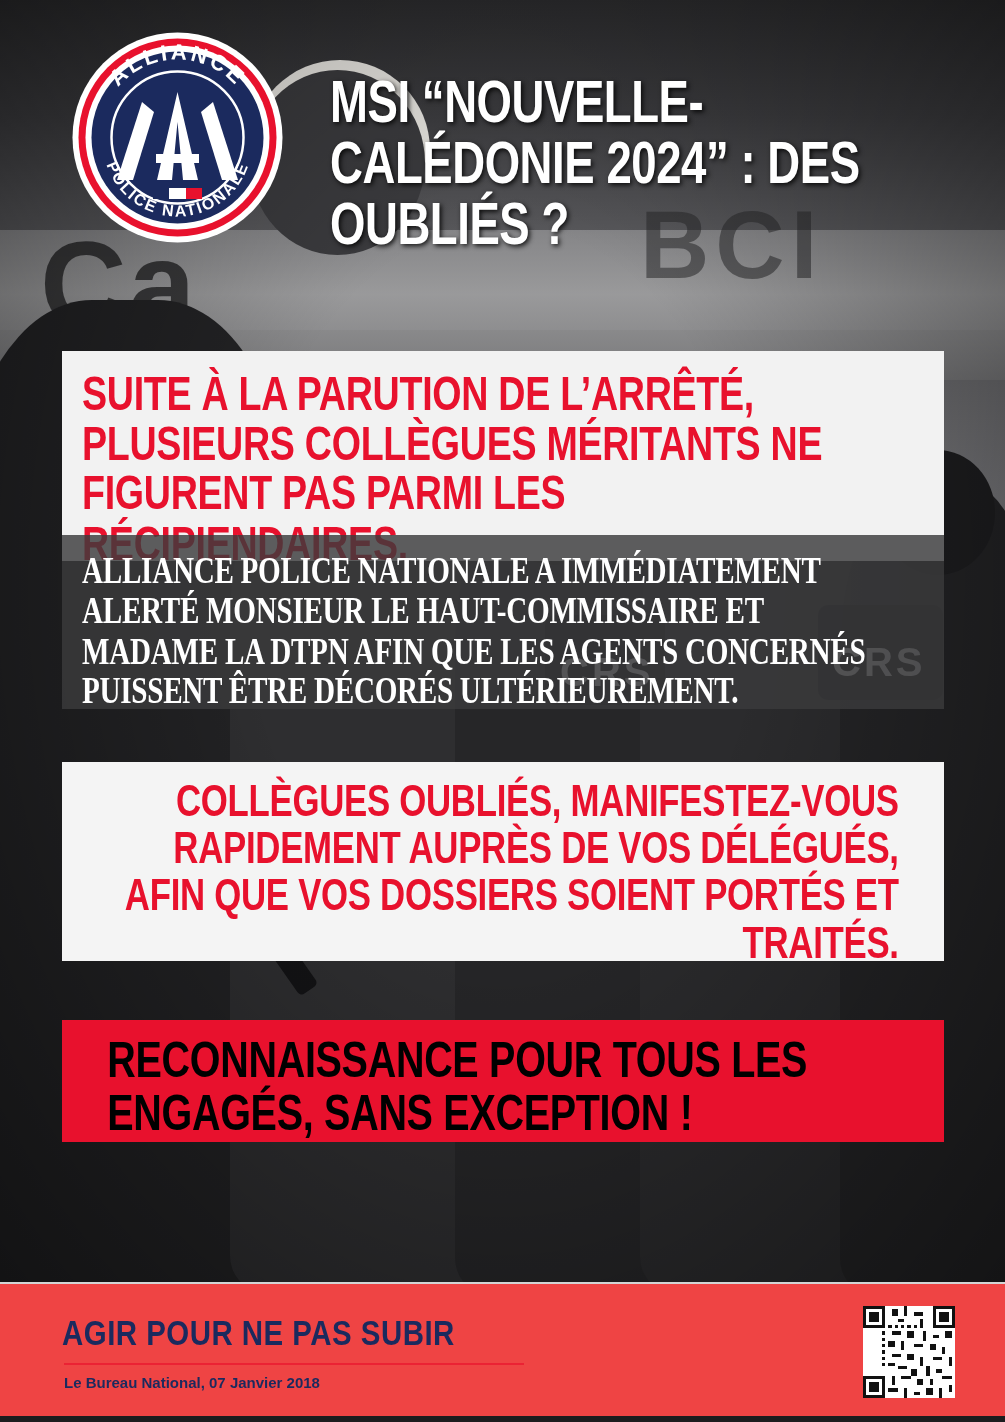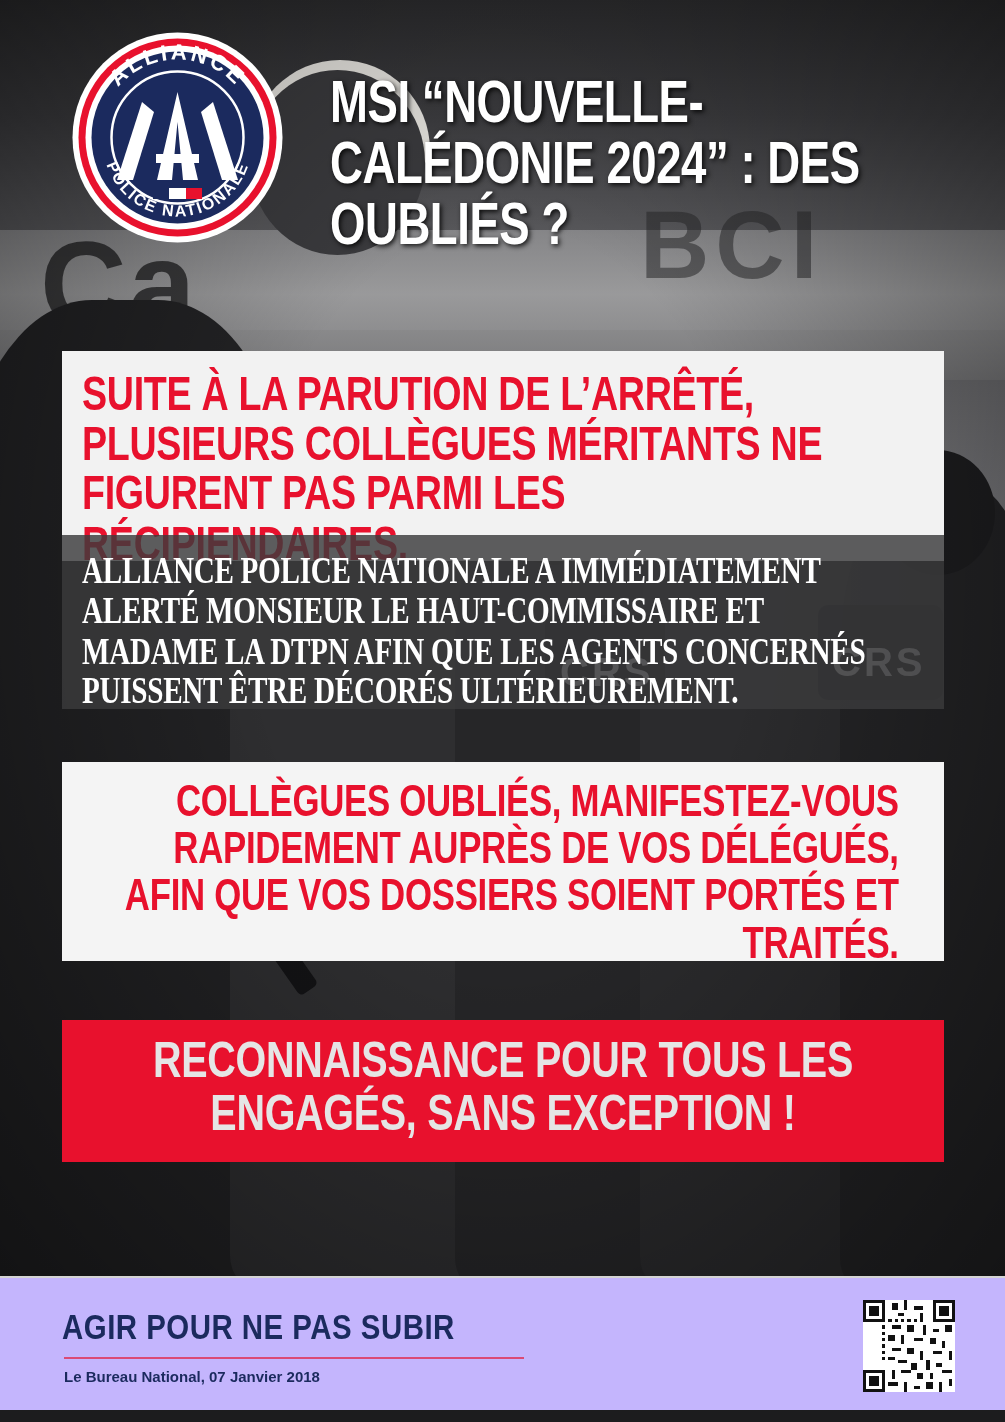--- a/index.html
+++ b/index.html
@@ -196,34 +196,33 @@
     background: #f4f4f4;
     color: #e8112d;
     padding: 16px 20px 26px 20px;
     font-size: 37px;
     line-height: 1.06;
     text-align: right;
   }
   .b4 {
     left: 62px; top: 1020px; width: 882px;
     background: #e8112d;
-    color: #e5e5e5;
-    padding: 14px 20px 40px 20px;
+    color: #000000;
+    padding: 14px 20px 20px 20px;
     font-size: 42px;
     line-height: 1.05;
-    text-align: center;
   }
 
   
   .footer {
     position: absolute;
-    left: 0; bottom: 12px;
+    left: 0; bottom: 6px;
     width: 1005px;
     height: 132px;
-    background: #c4b5fd;
+    background: #ef4444;
     border-top: 2px solid #d4d4d4;
   }
   .slogan {
     position: absolute;
     left: 62px; top: 30px;
     font-size: 31px;
     font-weight: bold;
     color: #1b2a5e;
     letter-spacing: .5px;
     text-transform: uppercase;

